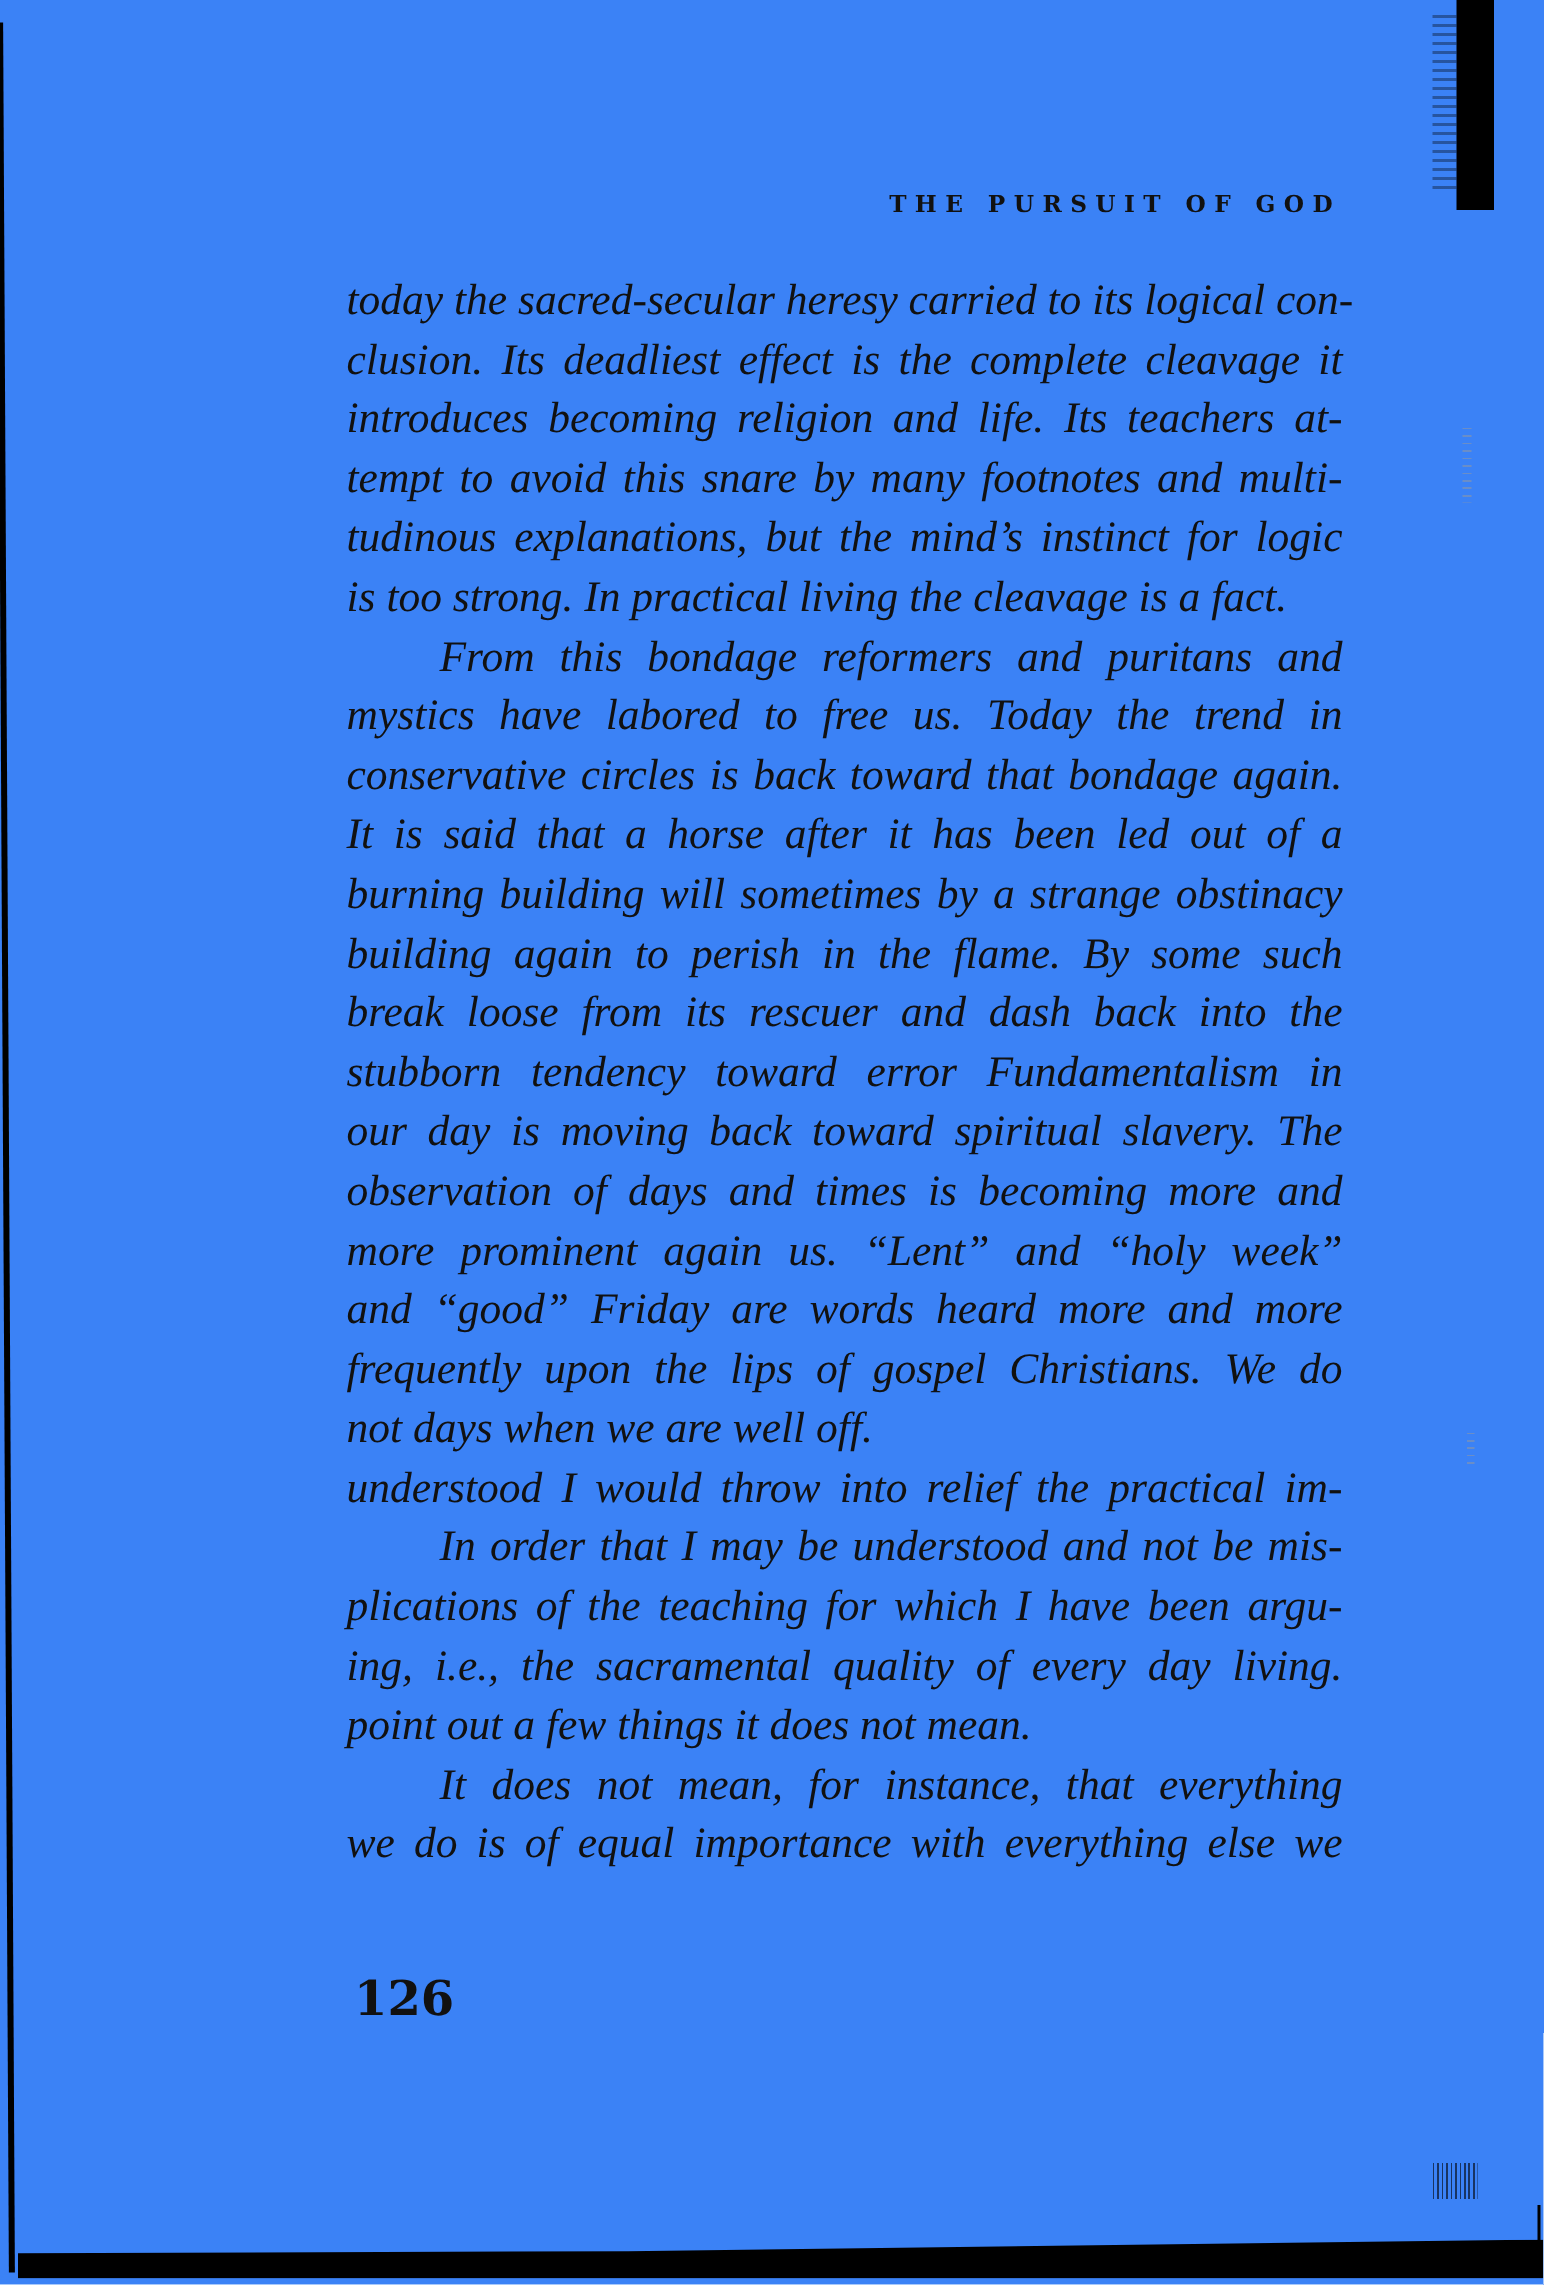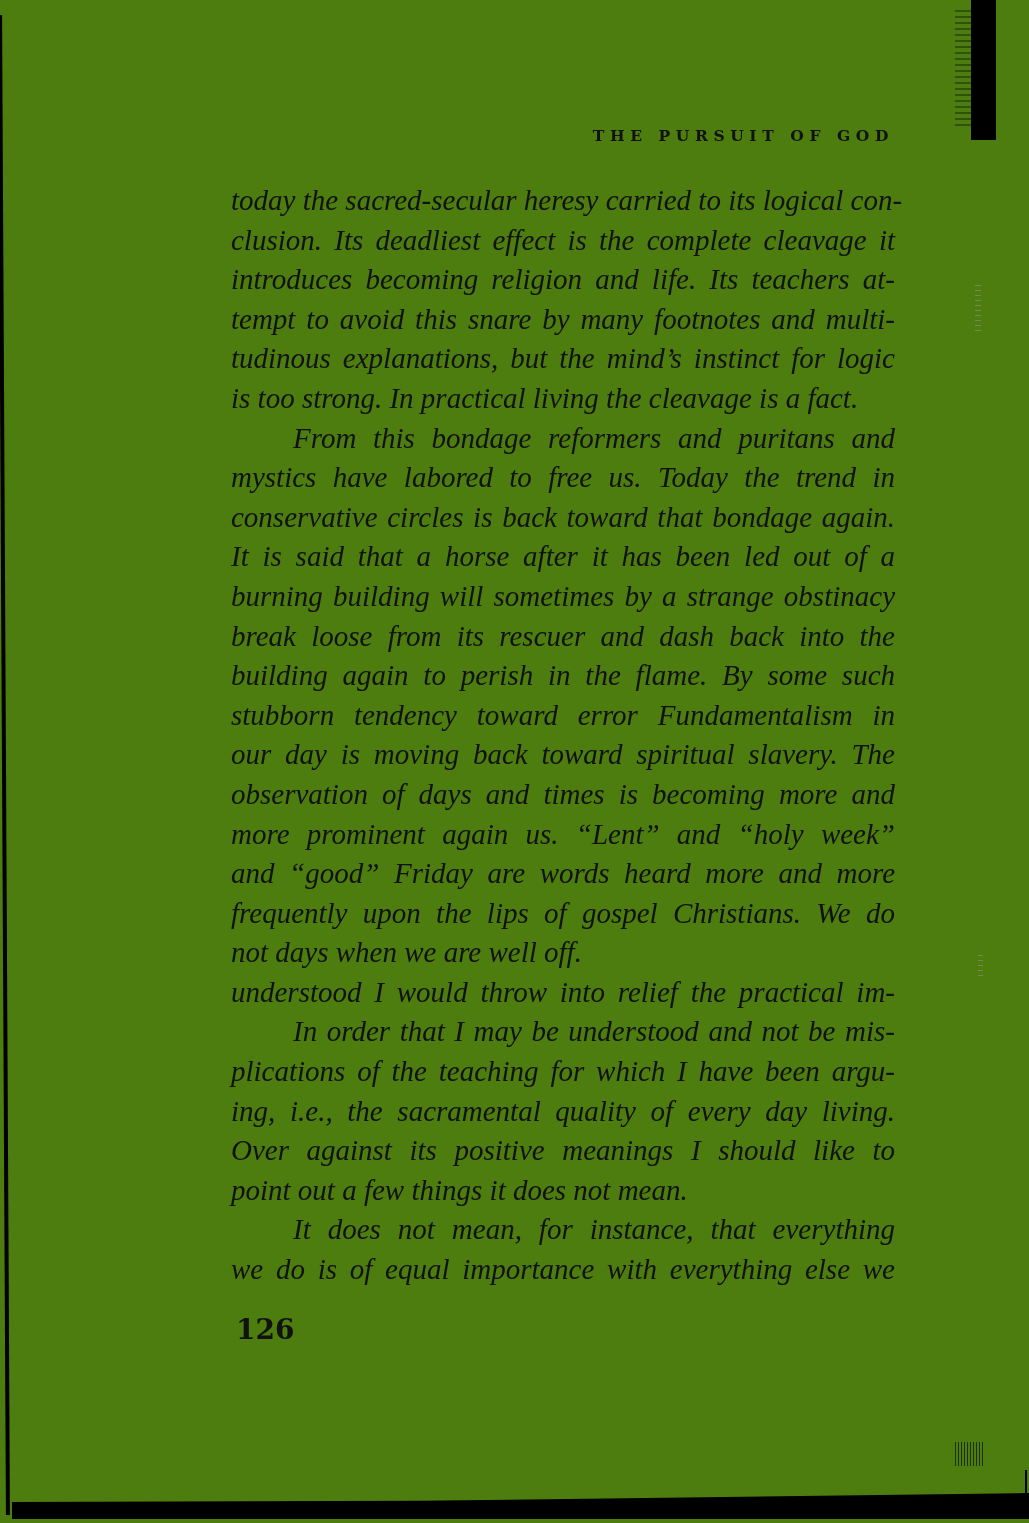--- a/index.html
+++ b/index.html
@@ -12,21 +12,21 @@
       height: 1523px;
       position: relative;
       overflow: hidden;
     }
     .page {
       position: absolute;
       left: 0;
       top: 0;
       width: 1029px;
       height: 1523px;
-      background: #4d7c0f;
+      background: #3b82f6;
     }
     
     .left-edge {
       position: absolute;
       left: 2px;
       top: 15px;
       width: 4px;
       height: 1500px;
       background: #000;
       transform: skewX(0.3deg);
@@ -132,21 +132,21 @@
     }
     .line.indent {
       padding-left: 62px;
     }
 
     .page-number {
       position: absolute;
       left: 236px;
       top: 1313px;
       font-family: "DejaVu Serif", serif;
-      font-size: 28px;
+      font-size: 32px;
       font-weight: bold;
       color: #111;
     }
   </style>
 </head>
 <body>
 
 <div class="page">
   <div class="left-edge"></div>
   <div class="bottom-edge"></div>
@@ -166,35 +166,34 @@
     <span class="line">introduces becoming religion and life. Its teachers at-</span>
     <span class="line">tempt to avoid this snare by many footnotes and multi-</span>
     <span class="line">tudinous explanations, but the mind’s instinct for logic</span>
     <span class="line last">is too strong. In practical living the cleavage is a fact.</span>
 
     <span class="line indent">From this bondage reformers and puritans and</span>
     <span class="line">mystics have labored to free us. Today the trend in</span>
     <span class="line">conservative circles is back toward that bondage again.</span>
     <span class="line">It is said that a horse after it has been led out of a</span>
     <span class="line">burning building will sometimes by a strange obstinacy</span>
+    <span class="line">building again to perish in the flame. By some such</span>
     <span class="line">break loose from its rescuer and dash back into the</span>
-    <span class="line">building again to perish in the flame. By some such</span>
     <span class="line">stubborn tendency toward error Fundamentalism in</span>
     <span class="line">our day is moving back toward spiritual slavery. The</span>
     <span class="line">observation of days and times is becoming more and</span>
     <span class="line">more prominent again us. “Lent” and “holy week”</span>
     <span class="line">and “good” Friday are words heard more and more</span>
     <span class="line">frequently upon the lips of gospel Christians. We do</span>
     <span class="line last">not days when we are well off.</span>
 
     <span class="line">understood I would throw into relief the practical im-</span>
     <span class="line indent">In order that I may be understood and not be mis-</span>
     <span class="line">plications of the teaching for which I have been argu-</span>
     <span class="line">ing, i.e., the sacramental quality of every day living.</span>
-    <span class="line">Over against its positive meanings I should like to</span>
     <span class="line last">point out a few things it does not mean.</span>
 
     <span class="line indent">It does not mean, for instance, that everything</span>
     <span class="line">we do is of equal importance with everything else we</span>
   </div>
 
   <div class="page-number">126</div>
 </div>
 
 </body></html>

